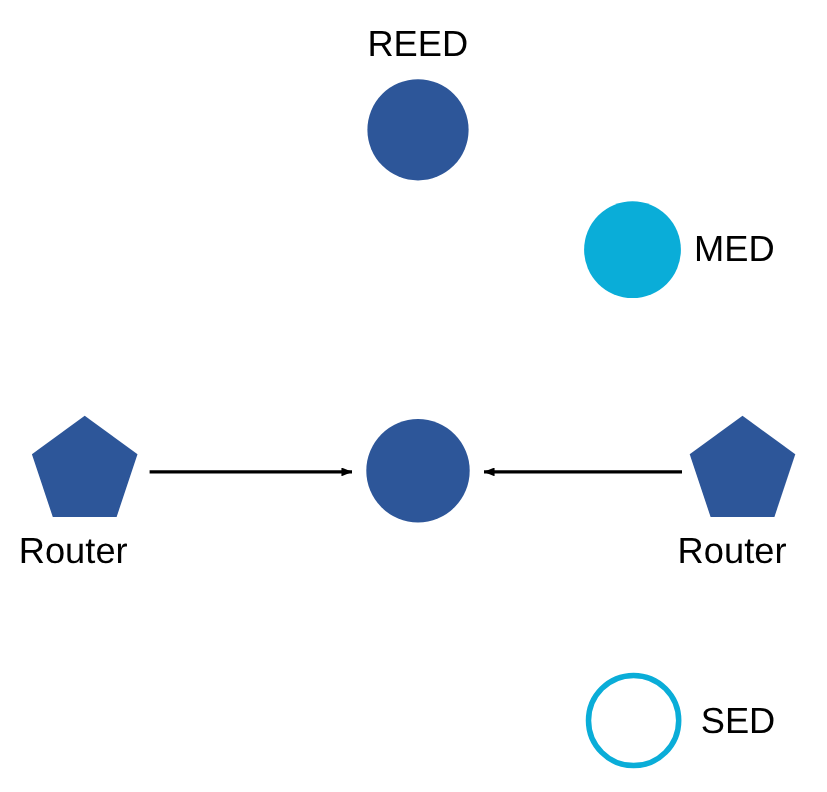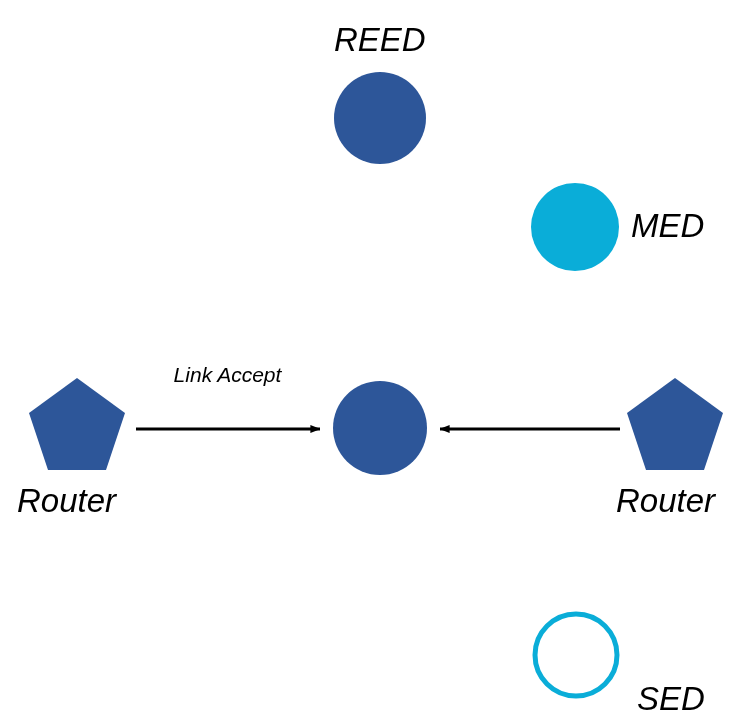--- a/index.html
+++ b/index.html
@@ -22,36 +22,35 @@
   }
   .node-label {
     position: absolute;
     font-family: "Liberation Sans", sans-serif;
     font-size: 33px;
     font-weight: 400;
     color: #000000;
     white-space: nowrap;
     line-height: 1;
     letter-spacing: 0px;
-    font-style: italic;
   }
   .edge-label {
     position: absolute;
     font-family: "Liberation Sans", sans-serif;
     font-size: 21px;
     font-style: italic;
     font-weight: 400;
     color: #000000;
     text-align: center;
     line-height: 1.18;
     white-space: nowrap;
   }
   .label-reed   { left: 334px; top: 23px; }
   .label-med    { left: 631px; top: 209px; }
-  .label-sed    { left: 637px; top: 638px; margin-top: 44px; }
+  .label-sed    { left: 637px; top: 638px; }
   .label-router-left  { left: 17px;  top: 484px; }
   .label-router-right { left: 616px; top: 484px; }
   .label-link   { left: 155px; top: 363px; width: 145px; }
   .edge-label .line { display: block; }
 </style>
 </head>
 <body>
 
 <svg id="diagram-canvas" viewBox="0 0 752 720" xmlns="http://www.w3.org/2000/svg">
 
@@ -85,14 +84,13 @@
 
 <div class="node-label label-med">MED</div>
 
 <div class="node-label label-sed">SED</div>
 
 <div class="node-label label-router-left">Router</div>
 
 <div class="node-label label-router-right">Router</div>
 
 <div class="edge-label label-link">
-  <span class="line">Link Accept</span>
 </div>
 
 </body></html>

